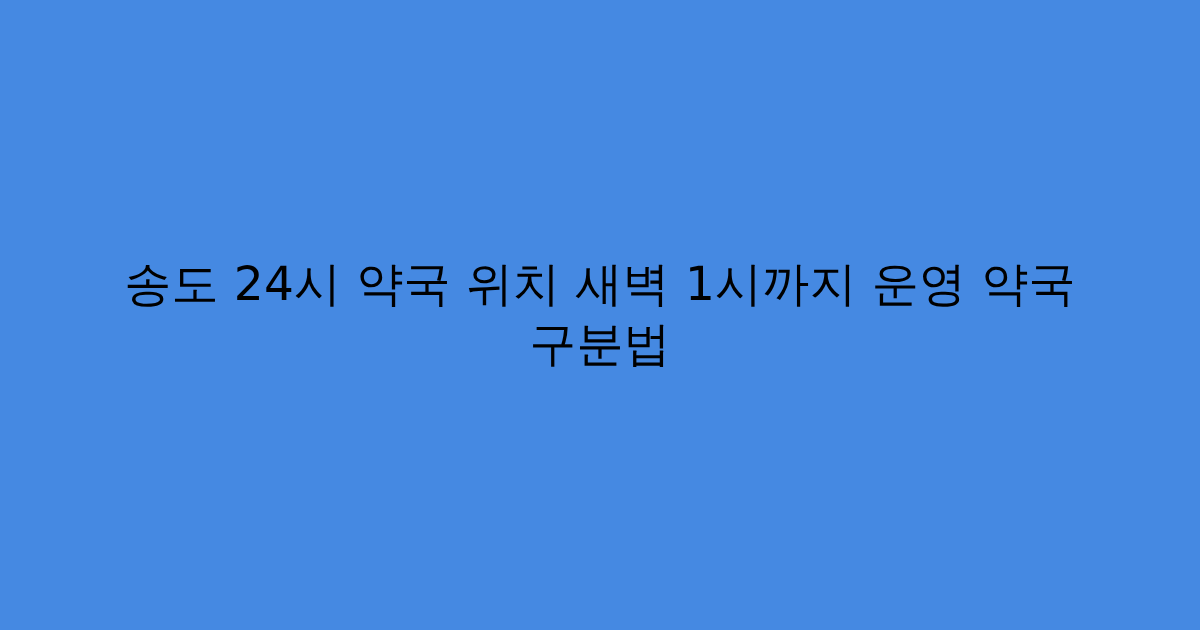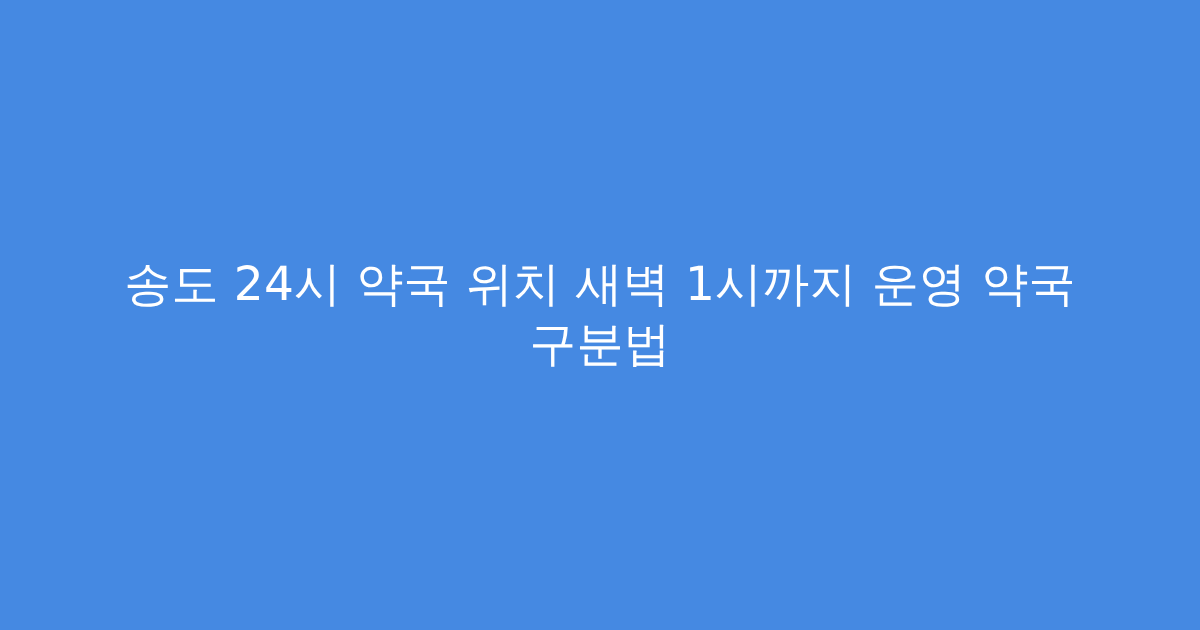--- a/index.html
+++ b/index.html
@@ -30,21 +30,21 @@
 
   .title-block {
     width: 100%;
     max-width: 1000px;
     display: block;
     text-align: center;
   }
 
   .card-title {
     margin: 0;
-    color: #ffffff;
+    color: #000000;
     font-family: "DejaVu Sans", "Liberation Sans", sans-serif;
     font-size: 47px;
     font-weight: 400;
     line-height: 60px;
     letter-spacing: 0.2px;
     word-break: keep-all;
     white-space: normal;
     text-rendering: geometricPrecision;
   }
 </style>

